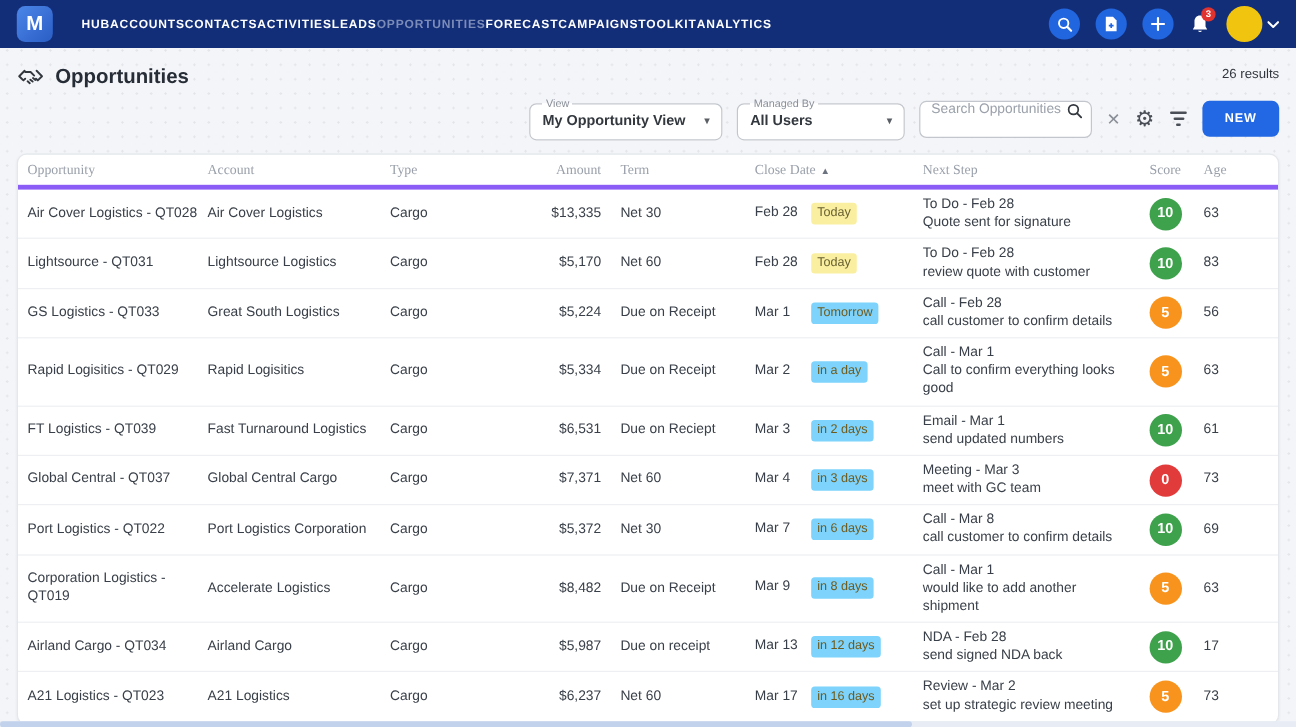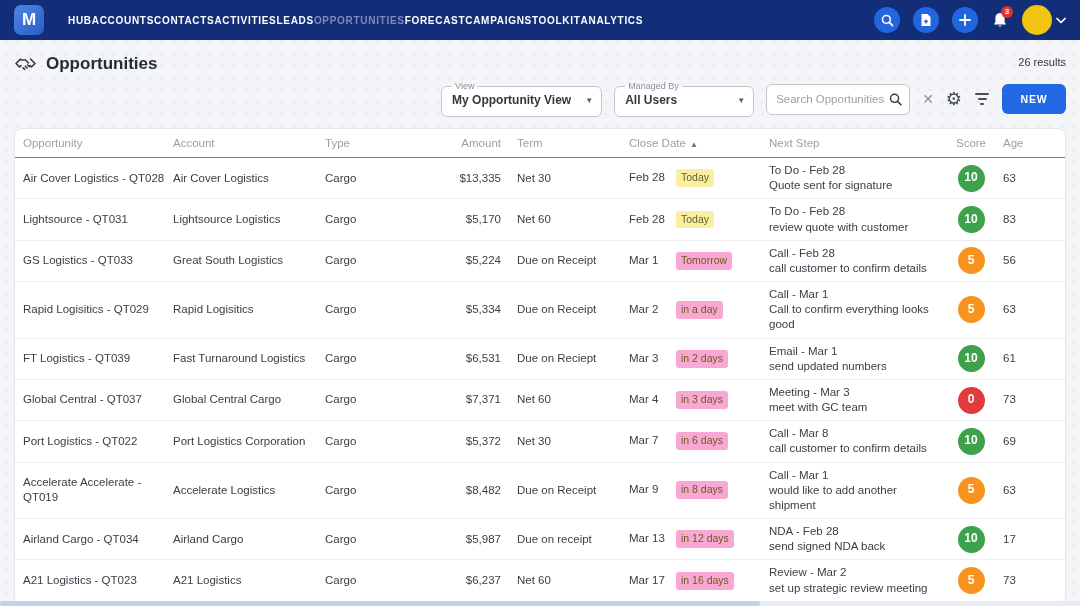--- a/index.html
+++ b/index.html
@@ -33,47 +33,47 @@
   
   .controls { display:flex; align-items:center; justify-content:flex-end; gap:12px; padding:0 14px; margin-top:6px; height:38px; }
   fieldset.select { border:1px solid #C3C7CD; border-radius:6px; background:#fff; padding:0 8px 5px 10px;
                     display:flex; align-items:center; justify-content:space-between; cursor:pointer; height:36px; }
   fieldset.select legend { font-size:9px; color:#8A8F98; padding:0 3px; }
   .select-value { font-size:12px; font-weight:bold; color:#33383F; margin-top:-2px; white-space:nowrap; }
   .caret { font-size:8px; color:#5A5F66; margin-left:14px; margin-top:-2px; }
   .select.view { width:152px; }
   .select.managed { width:140px; }
   .search-box { width:144px; height:31px; border:1px solid #C3C7CD; border-radius:6px; background:#fff;
-                display:flex; align-items:center; padding:0 7px 0 9px; }
+                display:flex; align-items:flex-start; padding:0 7px 0 9px; }
   .search-box input { border:none; outline:none; width:100%; font-size:11.5px; color:#33383F; font-family:"Liberation Sans",sans-serif; background:transparent; }
   .search-box input::placeholder { color:#9BA1AA; }
   .icon-x { font-size:14px; color:#8A8F98; cursor:pointer; line-height:1; }
   .icon-gear { font-size:18px; color:#4A4F57; cursor:pointer; line-height:1; }
   .icon-filter { display:flex; flex-direction:column; gap:3px; align-items:center; cursor:pointer; width:16px; }
   .icon-filter i { display:block; height:2px; background:#4A4F57; border-radius:1px; }
   .icon-filter i:nth-child(1){ width:14px; } .icon-filter i:nth-child(2){ width:9px; } .icon-filter i:nth-child(3){ width:4px; }
   .btn-new { background:#2267E3; color:#fff; border:none; border-radius:6px; width:64px; height:30px;
              font-size:10.5px; font-weight:bold; letter-spacing:.8px; cursor:pointer; font-family:"Liberation Sans",sans-serif; }
   
   .card { margin:10px 14px 0; background:#fff; border:1px solid #E4E7EB; border-radius:8px; height:476px; overflow:hidden;
           box-shadow:0 1px 2px rgba(20,40,80,.04); }
   .grid { display:grid; grid-template-columns:150px 152px 112px 80px 112px 140px 170px 64px 56px; }
-  .thead { height:29px; align-items:center; color:#9AA0AA; font-size:11.5px; padding-left:8px; border-bottom:1px solid #8b5cf6; }
+  .thead { height:29px; align-items:center; color:#9AA0AA; font-size:11.5px; padding-left:8px; border-bottom:4px solid #8b5cf6;font-family:Liberation Serif, serif; }
   .th { white-space:nowrap; }
   .th.r, .td.r { text-align:right; padding-right:16px; }
   .th.c, .td.c { text-align:center; }
   .th.age, .td.age { text-align:left; padding-right:13px; }
   .sort { font-size:8px; color:#6B7280; margin-left:4px; }
   .trow { padding:5px 0 5px 8px; align-items:center; font-size:11.5px; color:#3A4049; min-height:39px; cursor:pointer; }
   .trow + .trow { border-top:1px solid #EDEFF2; }
   .td { line-height:1.32; }
   .cdate { display:inline-block; width:47px; }
   .badge { display:inline-block; font-size:10.5px; padding:2px 5px; border-radius:3px; white-space:nowrap; }
   .badge.pale { background:#FAEFA0; color:#686030; }
-  .badge.gold { background:#f9a8d4; color:#6E5A1C; }
+  .badge.gold { background:#7dd3fc; color:#6E5A1C; }
   .score { width:27px; height:27px; border-radius:50%; color:#fff; font-weight:bold; font-size:12px;
            display:flex; align-items:center; justify-content:center; margin:0 auto; }
   .score.green { background:#3EA14C; } .score.orange { background:#F8941D; } .score.red { background:#E23B3B; }
   .next1, .next2 { font-size:11.5px; }
   
   .hscroll { position:absolute; left:0; bottom:0; width:1080px; height:5px; background:#E8EDF5; }
   .hscroll .thumb { height:5px; width:760px; background:#C3D2EC; border-radius:3px; }
 </style>
 </head>
 <body>
@@ -310,21 +310,21 @@
       <div class="next1">Call - Mar 8</div>
       <div class="next2">call customer to confirm details</div>
     </div>
     <div class="td">
       <span class="score green">10</span>
     </div>
     <div class="td age">69</div>
   </div>
 
   <div class="grid trow">
-    <div class="td">Accelerate Accelerate - QT019</div>
+    <div class="td">Corporation Logistics - QT019</div>
     <div class="td">Accelerate Logistics</div>
     <div class="td">Cargo</div>
     <div class="td r">$8,482</div>
     <div class="td">Due on Receipt</div>
     <div class="td">
       <span class="cdate">Mar 9</span><span class="badge gold">in 8 days</span>
     </div>
     <div class="td">
       <div class="next1">Call - Mar 1</div>
       <div class="next2">would like to add another shipment</div>

